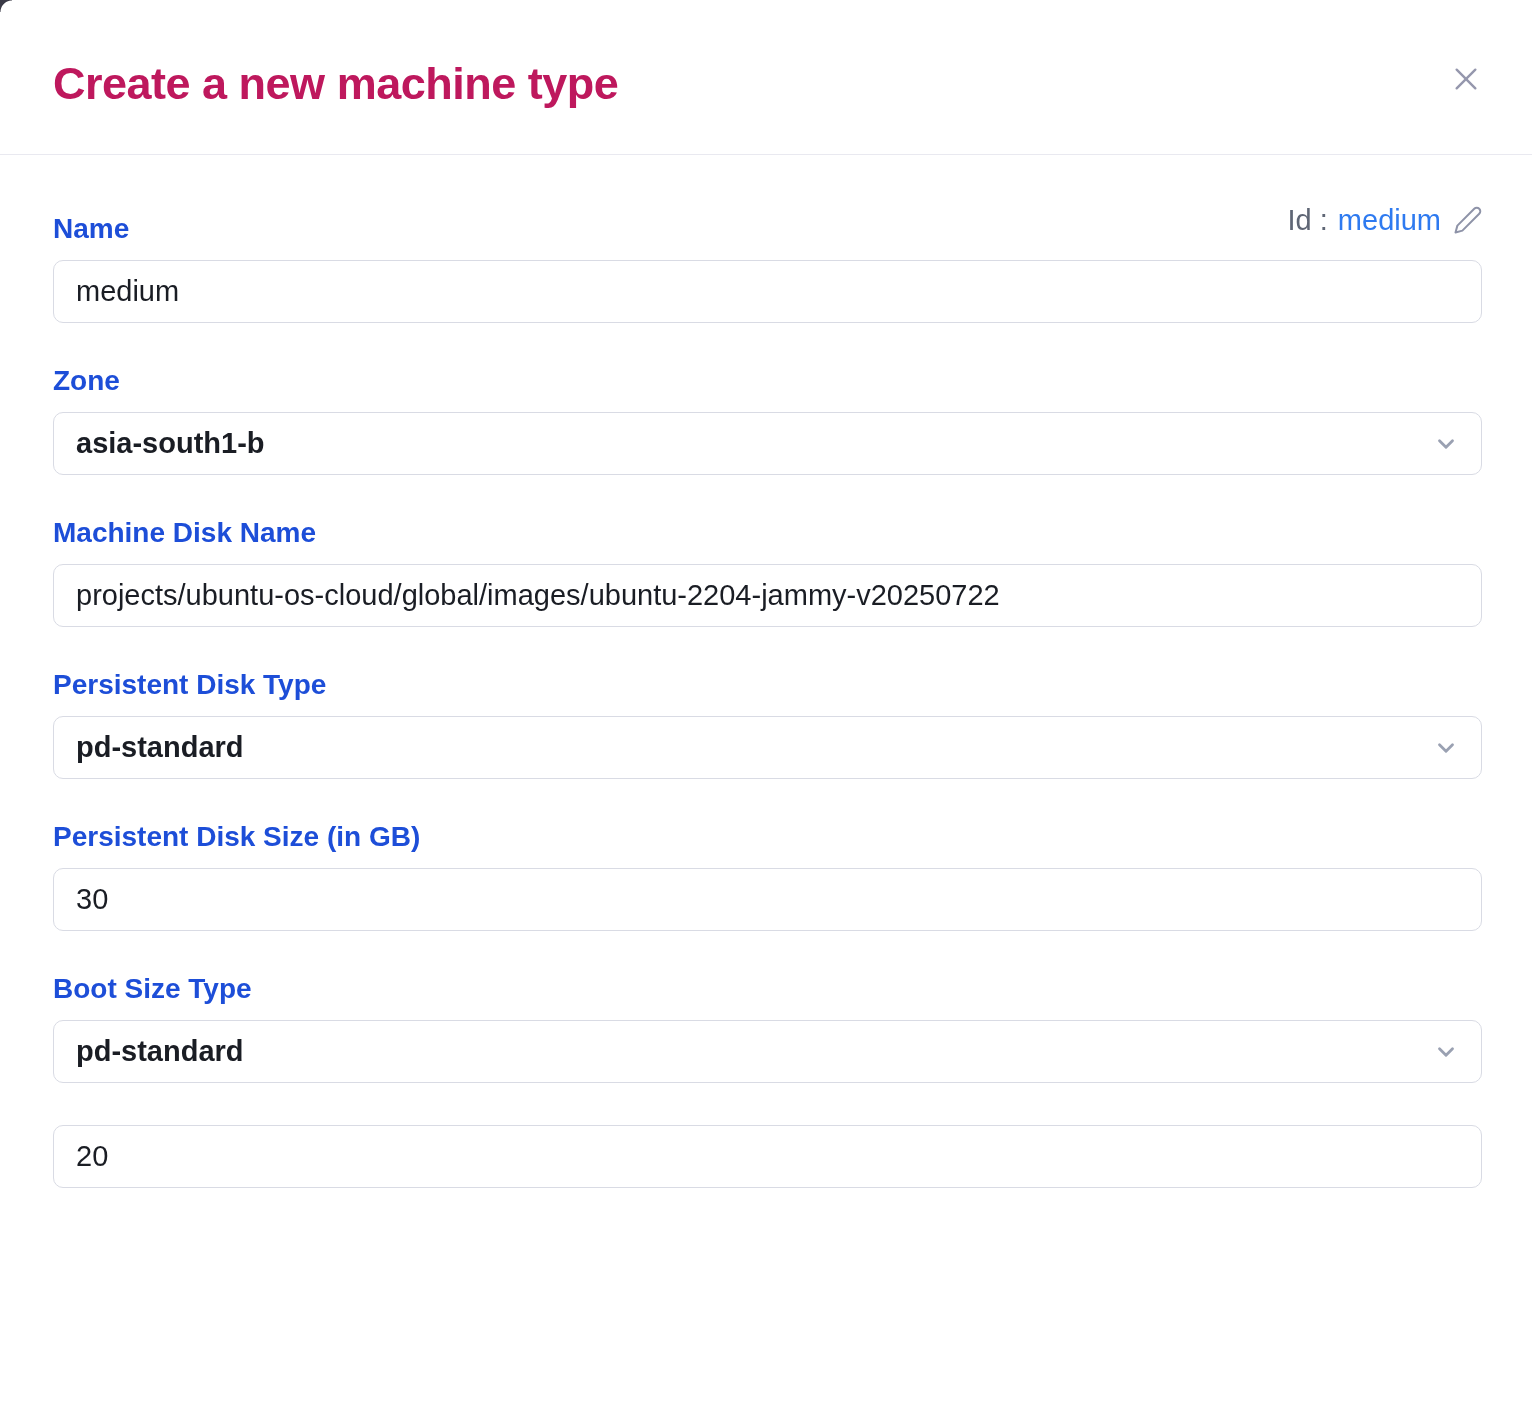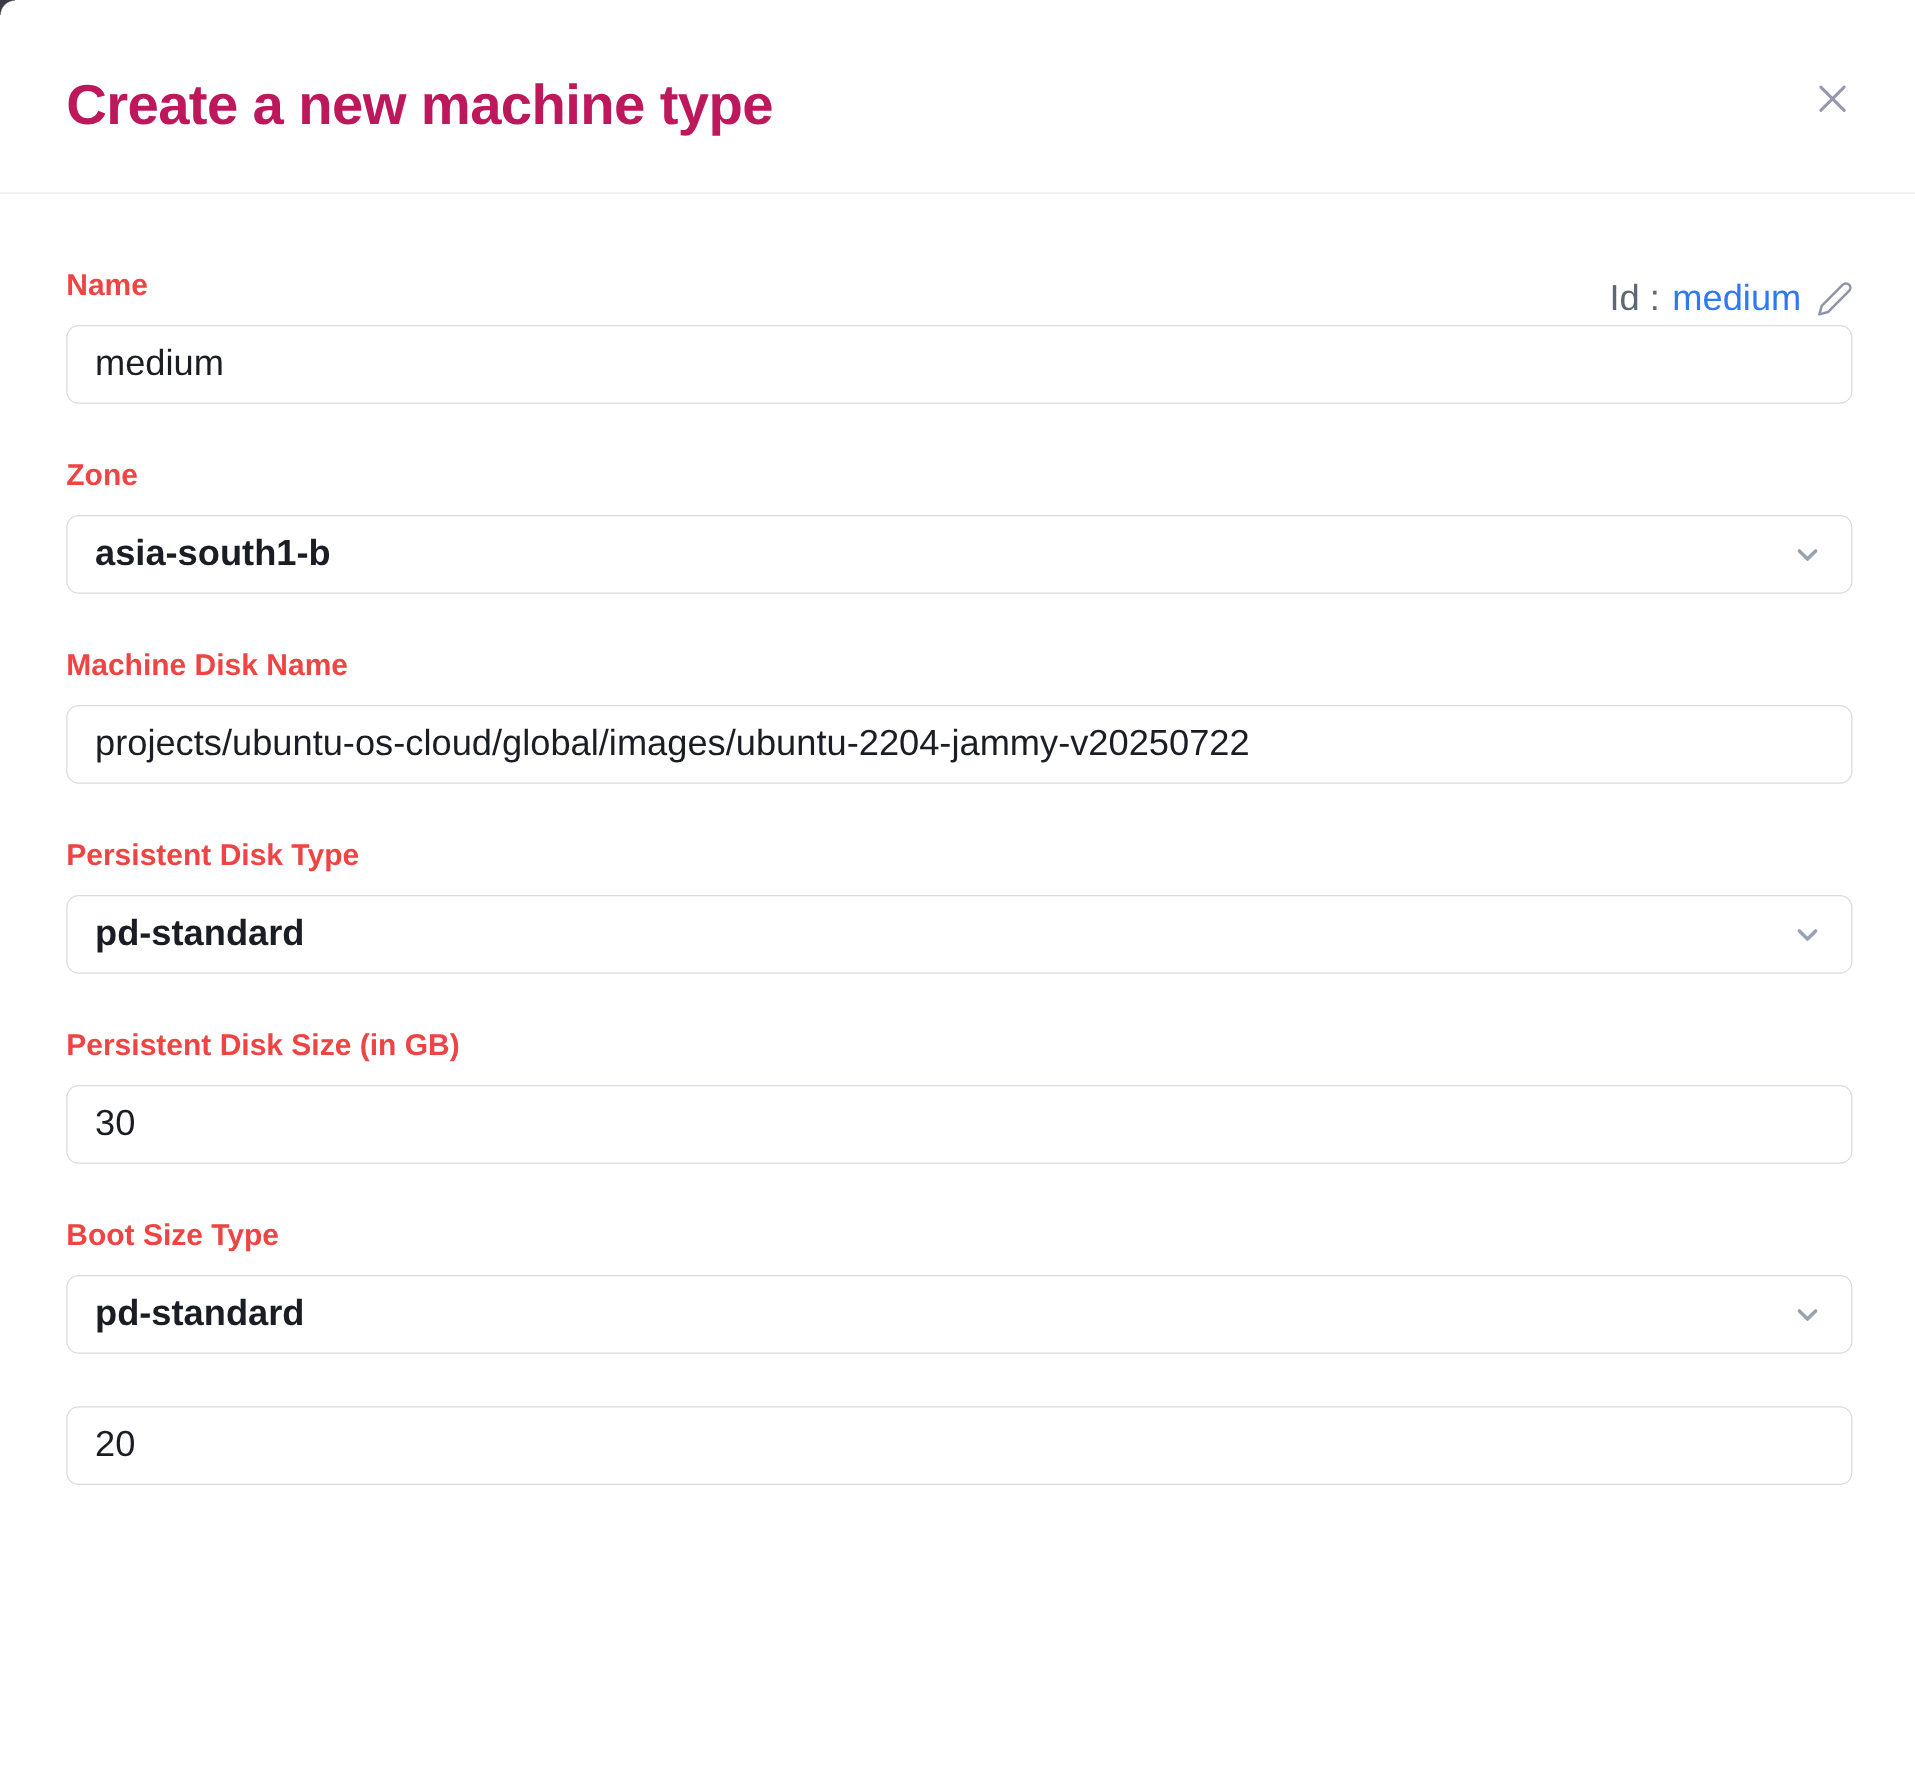--- a/index.html
+++ b/index.html
@@ -49,43 +49,43 @@
     cursor: pointer;
     margin-top: 4px;
   }
 
   .form-area {
     position: relative;
     padding: 58px 50px 0 53px;
   }
   .id-row {
     position: absolute;
-    top: 67px;
+    top: 48px;
     right: 47px;
     display: flex;
     align-items: flex-end;
     gap: 10px;
     font-size: 29px;
     line-height: 34px;
   }
   .id-label { color: #5f6675; }
   .id-value { color: #2e7af0; }
   .id-edit-btn {
     background: none; border: none; padding: 0;
     width: 34px; height: 34px;
     display: flex; align-items: center; justify-content: center;
     cursor: pointer;
   }
 
   .field { margin-bottom: 42px; }
   .field-label {
     display: block;
-    font-size: 24px;
+    font-size: 28px;
     font-weight: 600;
-    color: #ef4444;
+    color: #1d4ed8;
     line-height: 31px;
     margin-bottom: 16px;
   }
   .text-input, .select-box {
     width: 100%;
     height: 63px;
     border: 1px solid #d9dbe4;
     border-radius: 10px;
     background: #ffffff;
     font-family: "Liberation Sans", sans-serif;

